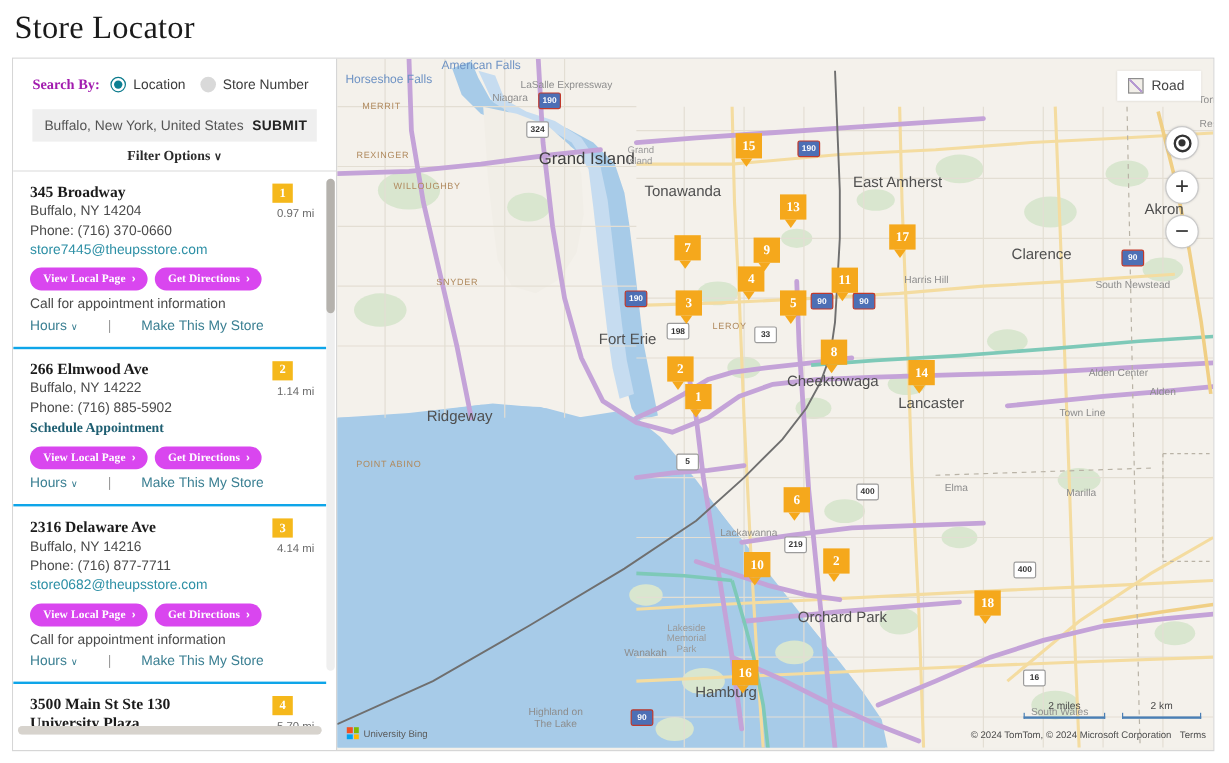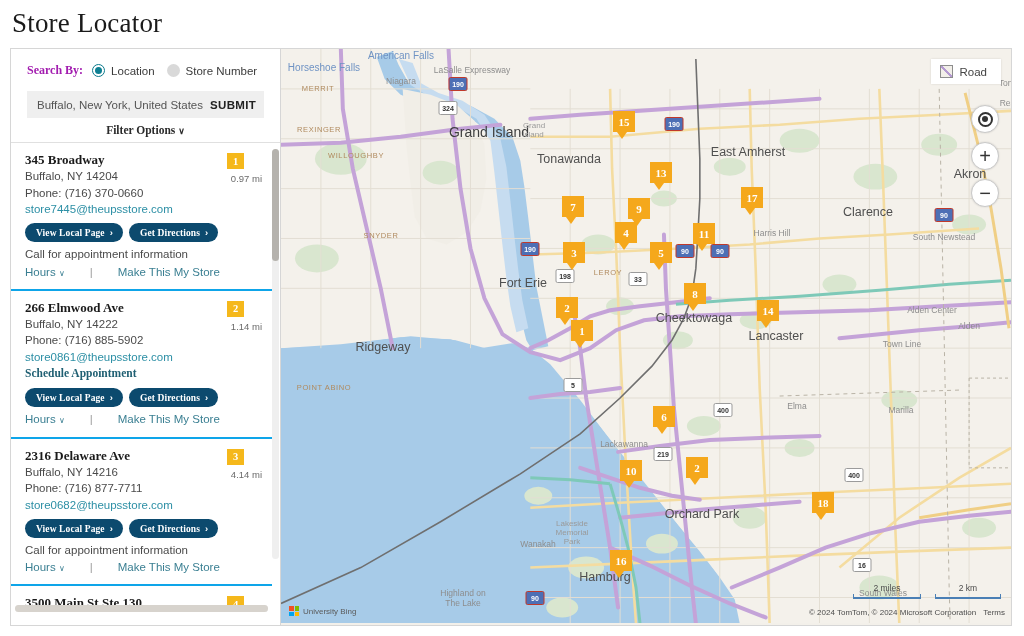--- a/index.html
+++ b/index.html
@@ -173,21 +173,21 @@
   .sched-appt {
     font-size: 11.5px;
     font-weight: bold;
     color: #1f5f72;
     font-family: "Liberation Serif", serif;
     line-height: 1.5;
     cursor: pointer;
   }
   .btn-row { margin: 6px 0 4px 0; display: flex; gap: 6px; }
   .pill {
-    background: #0c4a6e;
+    background: #d946ef;
     color: #fff;
     border-radius: 11px;
     font-size: 9.5px;
     font-weight: bold;
     font-family: "Liberation Serif", serif;
     padding: 4px 10px 4px 11px;
     white-space: nowrap;
     cursor: pointer;
     letter-spacing: 0.1px;
   }
@@ -465,21 +465,20 @@
              <span class="sep">|</span>
              <span class="lk">Make This My Store</span>
            </div>
             <div class="badge">1</div>
             <div class="dist">0.97 mi</div>
           </div>
           <div class="store">
             <div class="store-name">266 Elmwood Ave</div>
             <div class="store-line">Buffalo, NY 14222</div>
             <div class="store-line">Phone: (716) 885-5902</div>
-            <div class="store-email">store0861@theupsstore.com</div>
             <div class="sched-appt">Schedule Appointment</div>
             <div class="btn-row">
              <span class="pill"><span>View Local Page</span><span class="arr">›</span></span>
              <span class="pill"><span>Get Directions</span><span class="arr">›</span></span>
            </div>
             <div class="links-row">
              <span class="lk"><span>Hours</span> <span class="chev">∨</span></span>
              <span class="sep">|</span>
              <span class="lk">Make This My Store</span>
            </div>
@@ -616,21 +615,21 @@
       <g stroke="#b9b3a6" stroke-width="1" stroke-dasharray="3 3" fill="none">
         <path d="M690,330 L732,330 M690,330 L690,420 L732,420"></path>
       </g>
 
       <path d="M0,556 L80,520 L160,474 L240,426 L300,386 L340,350 L372,318 L392,292 L404,270 L412,248 L416,220 L418,186 L420,150 L420,110 L418,60 L416,10" stroke="#6f6f6f" stroke-width="1.6" fill="none"></path>
     </svg>
 
     <div id="map-labels">
         <div class="mlabel water" style="left: 43px; top: 18px;">Horseshoe Falls</div>
         <div class="mlabel water" style="left: 120px; top: 6px;">American Falls</div>
-        <div class="mlabel small" style="left: 120px; top: 32px;">Niagara</div>
+        <div class="mlabel small" style="left: 144px; top: 32px;">Niagara</div>
         <div class="mlabel hood" style="left: 37px; top: 39px;">MERRIT</div>
         <div class="mlabel hood" style="left: 38px; top: 80px;">REXINGER</div>
         <div class="mlabel hood" style="left: 75px; top: 106px;">WILLOUGHBY</div>
         <div class="mlabel hood" style="left: 100px; top: 186px;">SNYDER</div>
         <div class="mlabel small" style="left: 191px; top: 21px;">LaSalle Expressway</div>
         <div class="mlabel big" style="left: 208px; top: 83px;">Grand Island</div>
         <div class="mlabel park" style="left: 253px; top: 76px;">Grand</div>
         <div class="mlabel park" style="left: 252px; top: 85px;">Island</div>
         <div class="mlabel city" style="left: 288px; top: 110px;">Tonawanda</div>
         <div class="mlabel city" style="left: 467px; top: 103px;">East Amherst</div>

